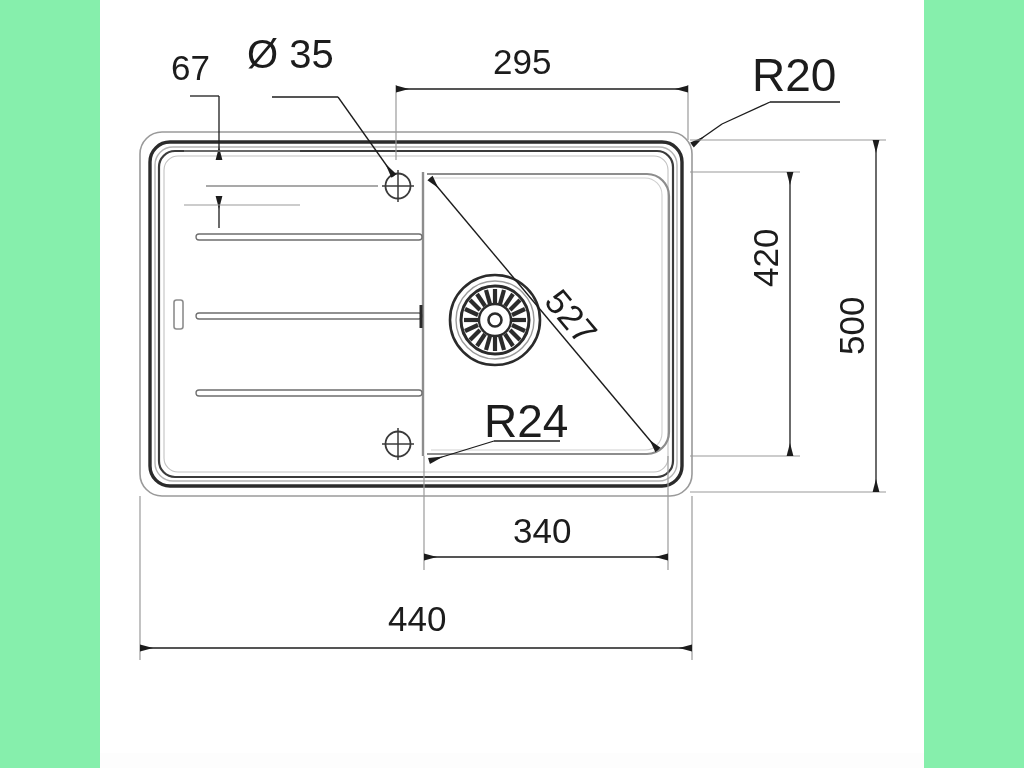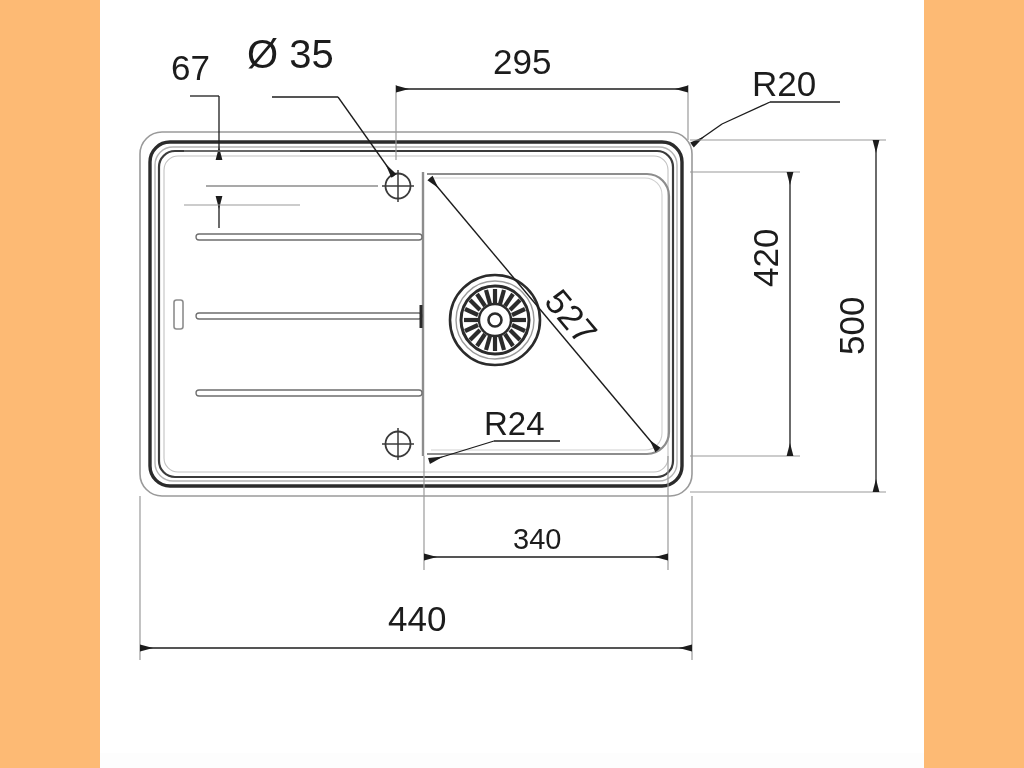--- a/index.html
+++ b/index.html
@@ -4,21 +4,21 @@
 <style>
   html, body {
     margin: 0;
     padding: 0;
     background: #000000;
   }
   #root {
     position: relative;
     width: 1024px;
     height: 768px;
-    background: #fdba74;
+    background: #86efac;
     overflow: hidden;
     font-family: "Liberation Sans", sans-serif;
   }
   #sheet {
     position: absolute;
     left: 100px;
     top: 0px;
     width: 824px;
     height: 753px;
     background: #ffffff;
@@ -207,27 +207,27 @@
       <line x1="140" y1="648" x2="692" y2="648" stroke="#1c1c1c" stroke-width="1.3" marker-start="url(#arrOut)" marker-end="url(#arrIn)"></line>
     </g>
   </svg>
 
   <div class="dim-label" style="left:171px; top:50px; font-size:35px;">67</div>
 
   <div class="dim-label" style="left:247px; top:34px; font-size:40px;">Ø 35</div>
 
   <div class="dim-label" style="left:493px; top:44px; font-size:35px;">295</div>
 
-  <div class="dim-label" style="left:752px; top:66px; font-size:35px;">R20</div>
+  <div class="dim-label" style="left:752px; top:52px; font-size:46px;">R20</div>
 
   <div class="dim-label" style="left:748px; top:287px; font-size:35px; transform:rotate(-90deg); transform-origin:left top;">420</div>
 
   <div class="dim-label" style="left:834px; top:355px; font-size:35px; transform:rotate(-90deg); transform-origin:left top;">500</div>
 
   <div class="dim-label" style="left:566px; top:283px; font-size:35px; transform:rotate(50deg); transform-origin:left top;">527</div>
 
-  <div class="dim-label" style="left:484px; top:407px; font-size:33px;text-align:center;">R24</div>
-
-  <div class="dim-label" style="left:513px; top:525px; font-size:29px;">340</div>
+  <div class="dim-label" style="left:484px; top:398px; font-size:46px;text-align:center;">R24</div>
+
+  <div class="dim-label" style="left:513px; top:513px; font-size:35px;">340</div>
 
   <div class="dim-label" style="left:388px; top:601px; font-size:35px;">440</div>
 
 </div>
 
 </body></html>

